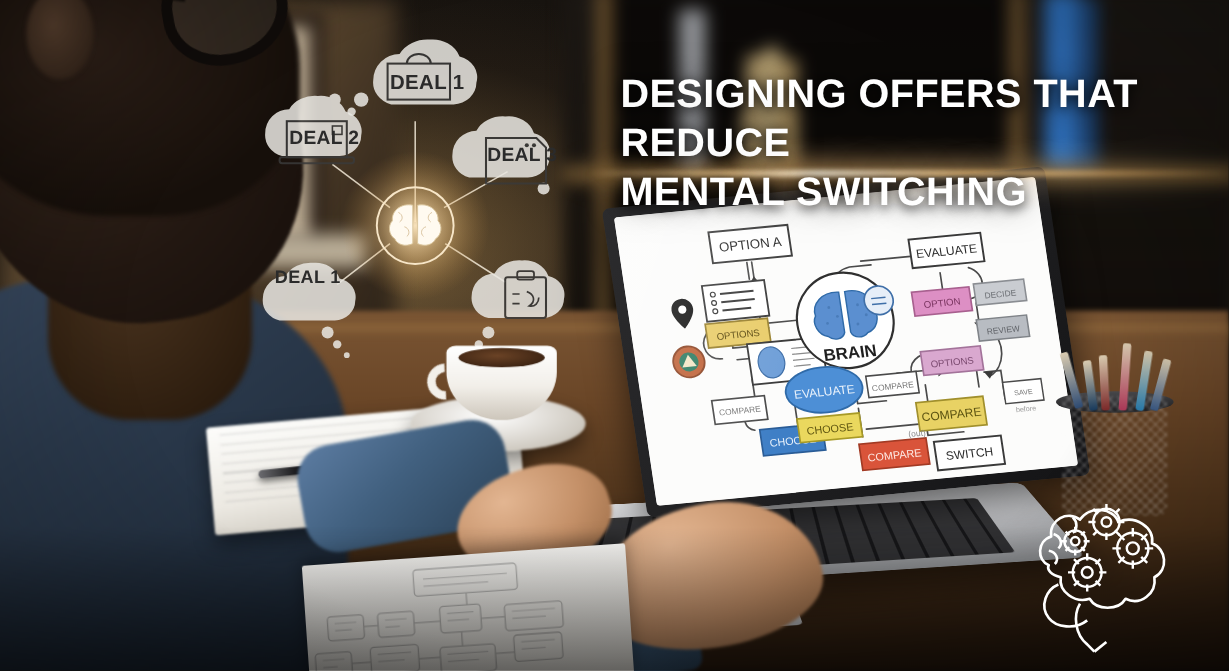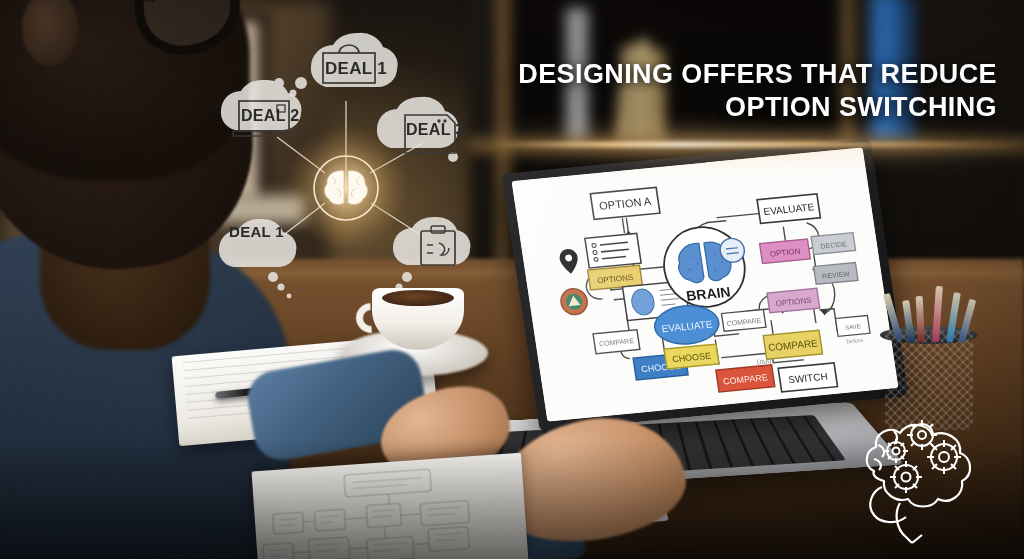--- a/index.html
+++ b/index.html
@@ -124,22 +124,22 @@
   .penholder{position:absolute;left:885px;top:330px;width:88px;height:100px;border-radius:4px 4px 8px 8px;
     background:linear-gradient(180deg,#2a2a2c,#161617);filter:blur(.7px);
     background-image:repeating-linear-gradient(45deg,rgba(255,255,255,.13) 0 2px,rgba(0,0,0,0) 2px 6px),
                      repeating-linear-gradient(-45deg,rgba(255,255,255,.13) 0 2px,rgba(0,0,0,0) 2px 6px);}
   .ph-rim{position:absolute;left:880px;top:326px;width:98px;height:18px;border-radius:50%;
     background:linear-gradient(180deg,#4a4a4d,#1e1e20);filter:blur(.6px);}
   .pencil{position:absolute;width:7px;border-radius:2px;filter:blur(.6px);transform-origin:bottom center;}
 
   
   .title{position:absolute;left:517px;top:58px;width:480px;z-index:30;}
-  .title h1{color:#ffffff;font-size:27px;line-height:1.24;font-weight:700;letter-spacing:.4px;
-    text-shadow:0 2px 10px rgba(0,0,0,.85),0 0 28px rgba(0,0,0,.6);text-align:right;}
+  .title h1{color:#ffffff;font-size:33px;line-height:1.24;font-weight:700;letter-spacing:.4px;
+    text-shadow:0 2px 10px rgba(0,0,0,.85),0 0 28px rgba(0,0,0,.6);}
   .light-streak{position:absolute;left:490px;top:142px;width:534px;height:5px;z-index:25;
     background:linear-gradient(90deg,rgba(255,200,120,0) 0%,rgba(255,214,150,.95) 22%,rgba(255,245,225,1) 36%,rgba(255,205,130,.85) 60%,rgba(255,190,110,.25) 88%,rgba(255,190,110,0) 100%);
     filter:blur(2px);}
   .light-streak-glow{position:absolute;left:470px;top:130px;width:554px;height:28px;z-index:24;
     background:linear-gradient(90deg,rgba(255,190,110,0),rgba(255,200,130,.35) 35%,rgba(255,210,150,.28) 62%,rgba(255,190,110,0));
     filter:blur(10px);}
 
   
   .brain-gears{position:absolute;left:848px;top:415px;width:180px;height:130px;z-index:20;}
 </style>
@@ -173,21 +173,21 @@
 
   <div class="desk"></div>
   <div class="desk-edge"></div>
 
   <div class="light-streak-glow"></div>
   <div class="light-streak"></div>
 
   <div class="title">
     <h1>
       <span>DESIGNING OFFERS THAT REDUCE</span><br>
-      <span>OPTION SWITCHING</span>
+      <span>MENTAL SWITCHING</span>
     </h1>
   </div>
 
   <div class="person">
     <div class="shoulder"></div>
     <div class="neck"></div>
     <div class="head"></div>
     <div class="hair"></div>
     <div class="ear"></div>
     <div class="glasses">

